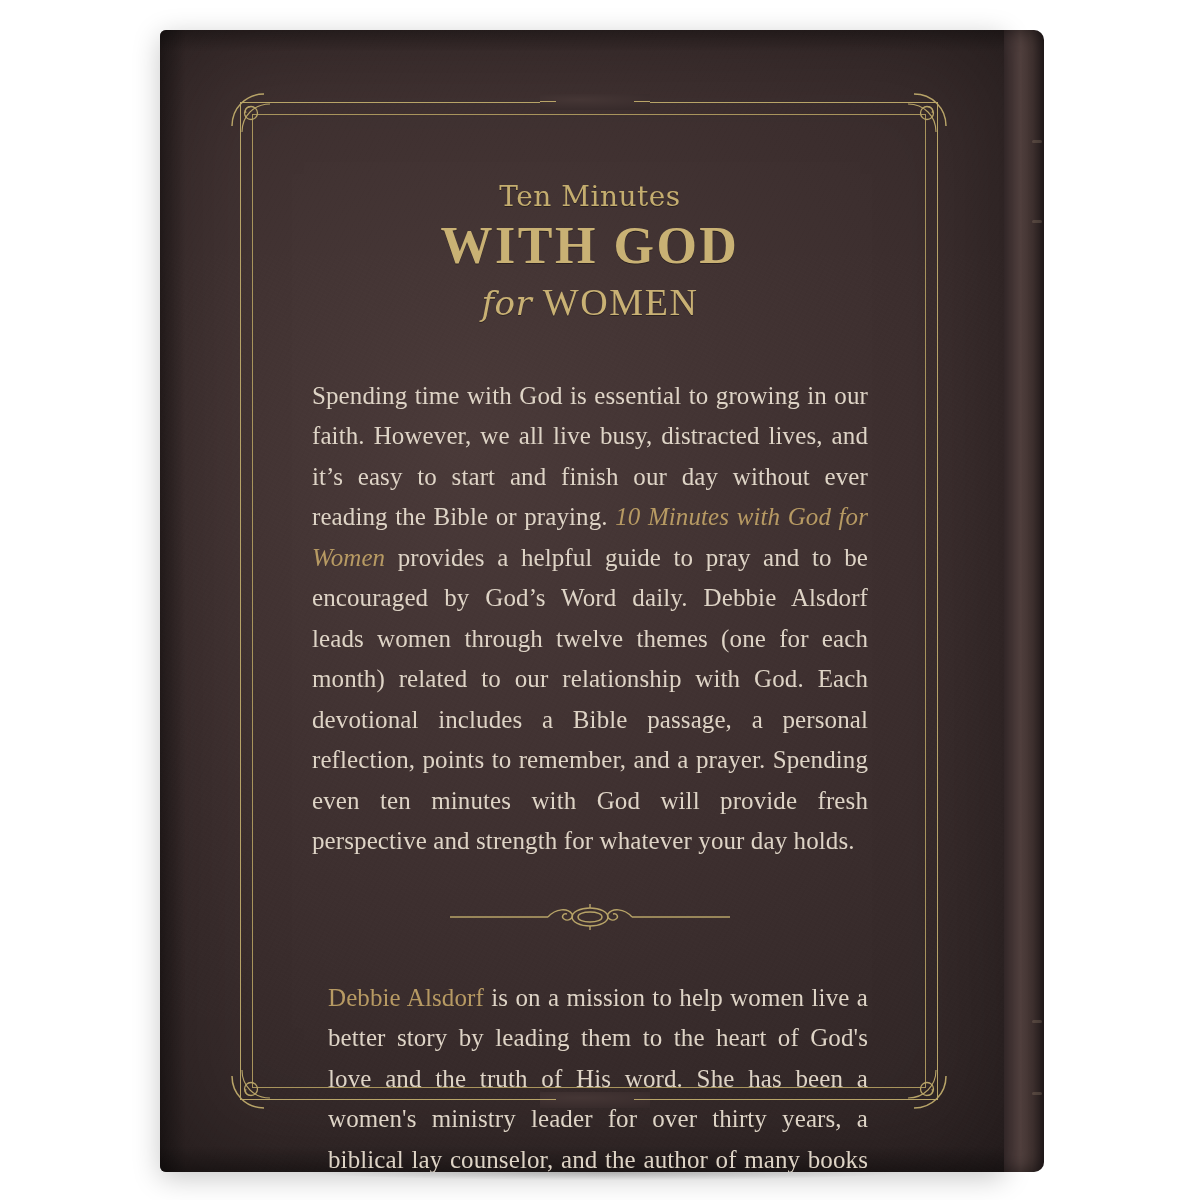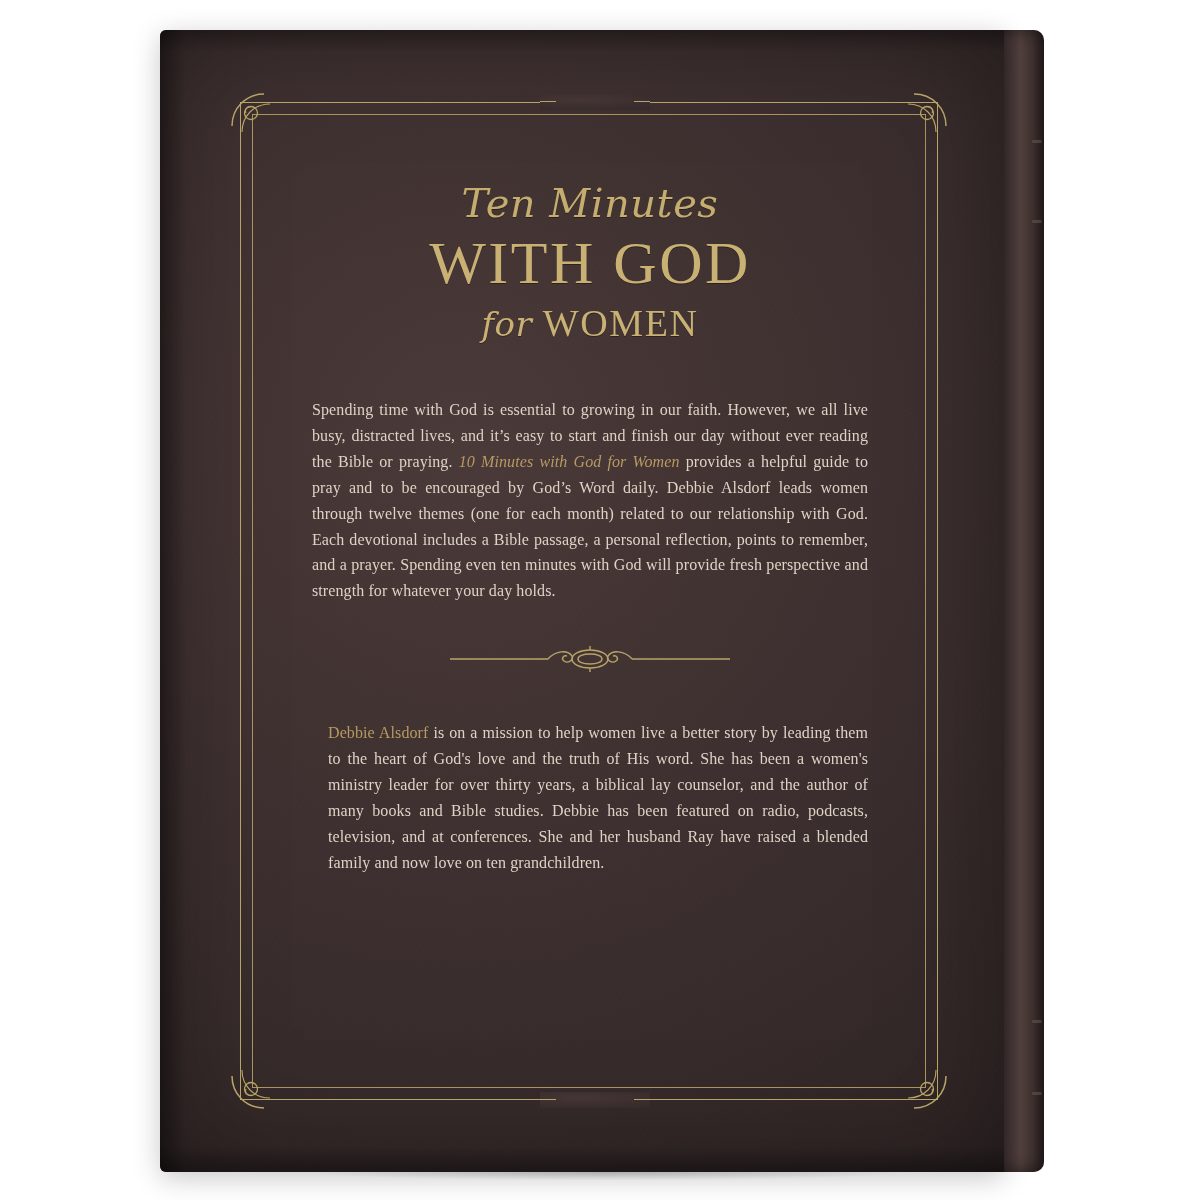--- a/index.html
+++ b/index.html
@@ -167,35 +167,35 @@
     position: absolute;
     left: 128px;
     right: 112px;
     top: 150px;
     bottom: 120px;
     text-align: center;
   }
 
   .title-script {
     font-family: "DejaVu Serif", serif;
-    font-style: italic;
-    font-size: 40px;
+    font-size: 28px;
     letter-spacing: 0.5px;
     color: #c4ad6f;
     margin: 0 0 6px 0;
     text-shadow: 0 1px 0 rgba(0,0,0,0.35);
   }
   .title-main {
     font-family: "Liberation Serif", serif;
-    font-size: 60px;
+    font-size: 52px;
     letter-spacing: 2.5px;
     color: #c9b174;
     margin: 4px 0 2px 0;
     line-height: 1.05;
     text-shadow: 0 1px 0 rgba(0,0,0,0.35);
+    font-weight: bold;
   }
   .title-sub {
     margin: 6px 0 12px 0;
     color: #c9b174;
     font-size: 38px;
     letter-spacing: 1.6px;
     text-shadow: 0 1px 0 rgba(0,0,0,0.35);
     text-align: center;
   }
   .title-sub .for {
@@ -203,21 +203,21 @@
     font-style: italic;
     font-size: 34px;
     letter-spacing: 0.5px;
   }
 
   .blurb {
     margin: 52px 24px 0 24px;
     text-align: justify;
     text-align-last: left;
     color: #ded4c6;
-    font-size: 16px;
+    font-size: 25px;
     line-height: 1.62;
     letter-spacing: 0.1px;
   }
   .blurb .book-ref {
     font-style: italic;
     color: #b79a63;
   }
   .blurb.second {
     margin-top: 46px;
     margin-left: 40px;

